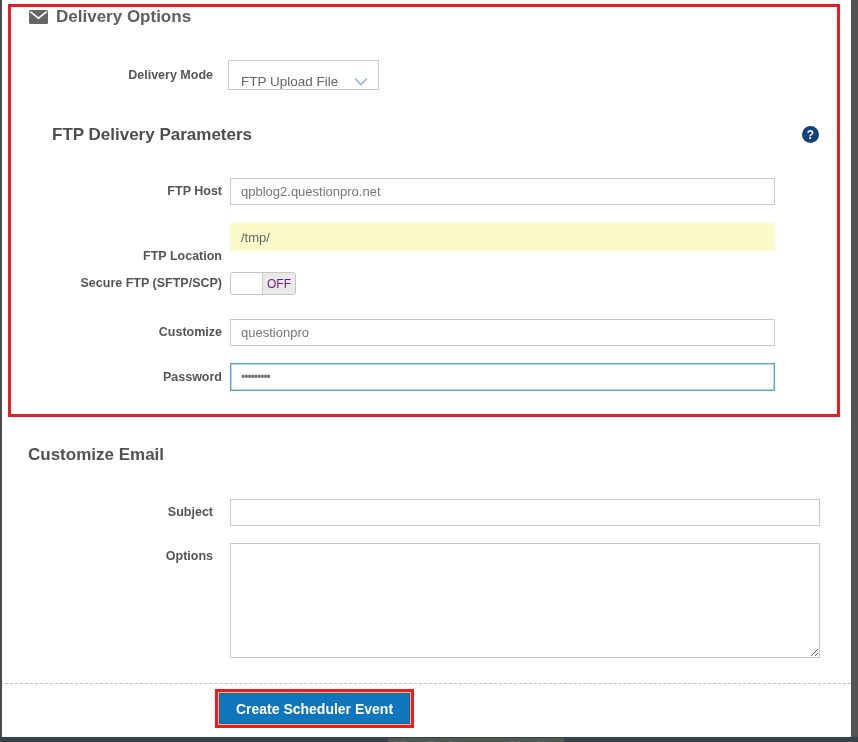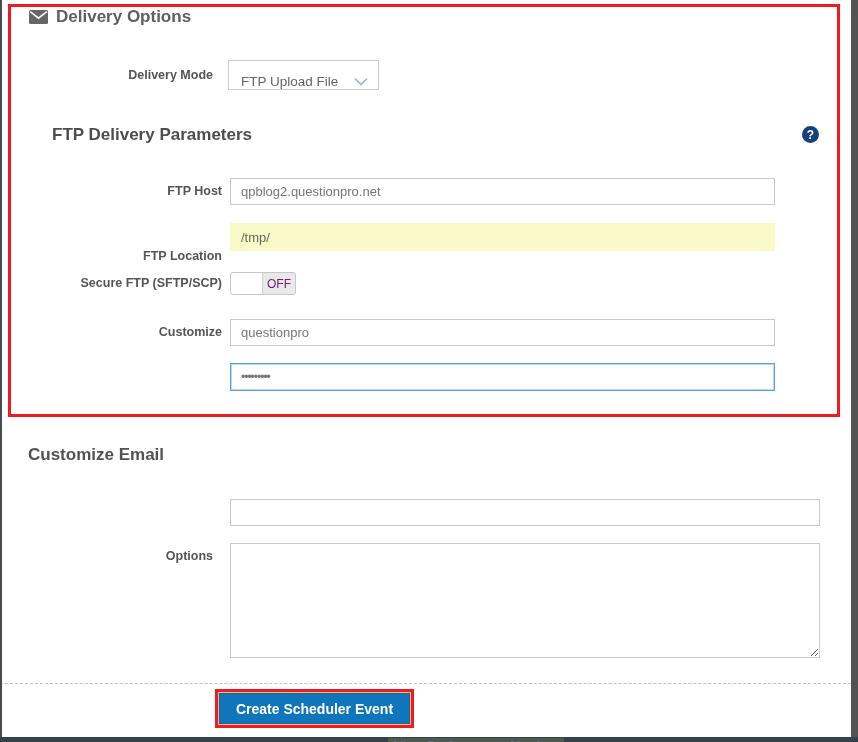--- a/index.html
+++ b/index.html
@@ -115,24 +115,26 @@
 
   <div class="field-label" style="top:276px;">Secure FTP (SFTP/SCP)</div>
   <div class="toggle">
     <div class="knob"></div>
     <div class="state">OFF</div>
   </div>
 
   <div class="field-label" style="top:325px;">Customize</div>
   <input class="txt-input" style="top: 319px;" type="text" value="questionpro">
 
+  <div class="field-label" style="top:370px;">Password</div>
   <input class="txt-input focus-blue" style="top: 363px;" type="text" value="•••••••••">
 
   <div class="section-title" style="left:28px; top:445px; color:#525252;">Customize Email</div>
 
+  <div class="field-label" style="top:505px; width:213px;">Subject</div>
   <input class="txt-input txt-wide" style="top: 499px;" type="text" value="">
 
   <div class="field-label" style="top:549px; width:213px;">Options</div>
   <textarea class="msg-area" value="" style=""></textarea>
 
   <div class="dashed-sep"></div>
 
   <div class="btn-red-wrap">
     <button class="create-btn">Create Scheduler Event</button>
   </div>

